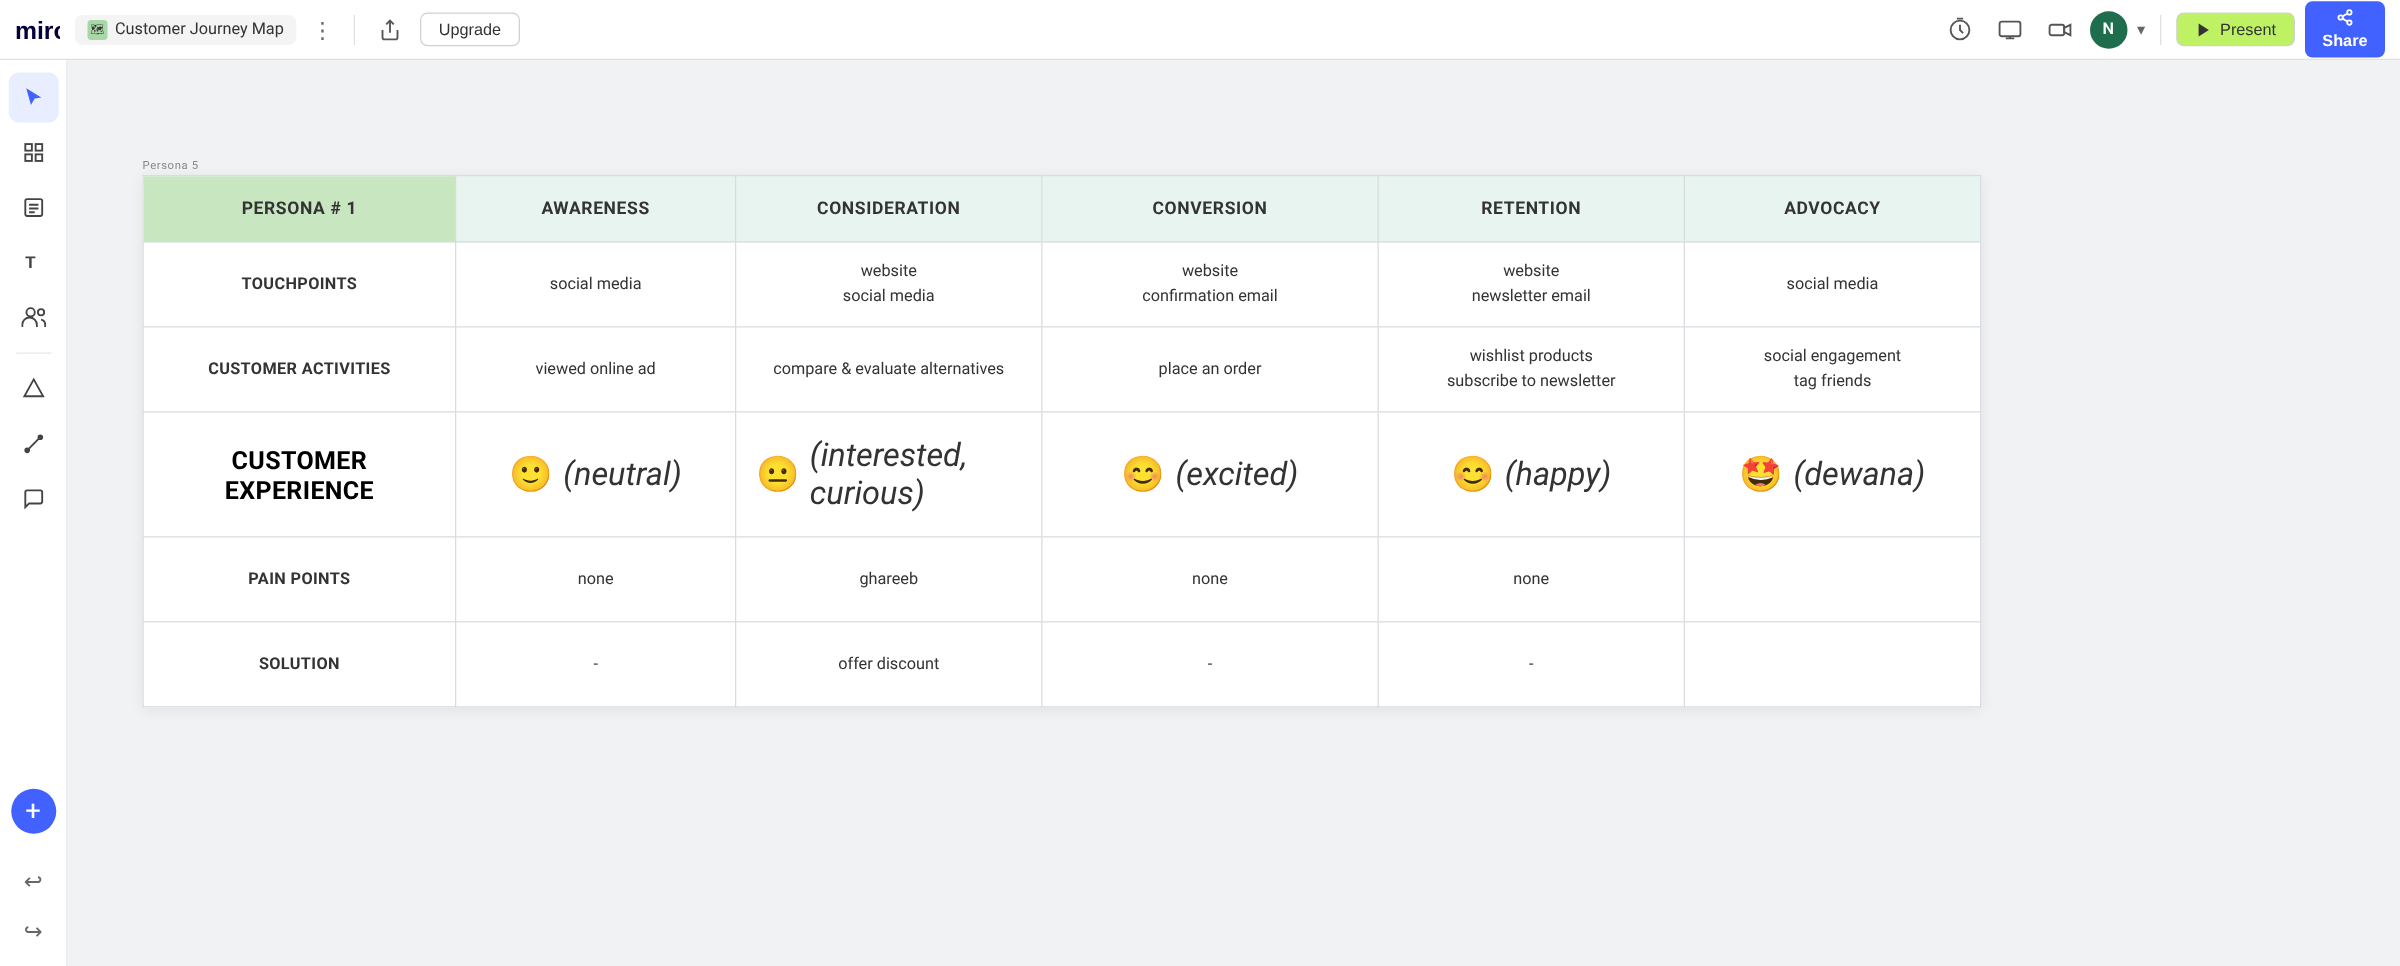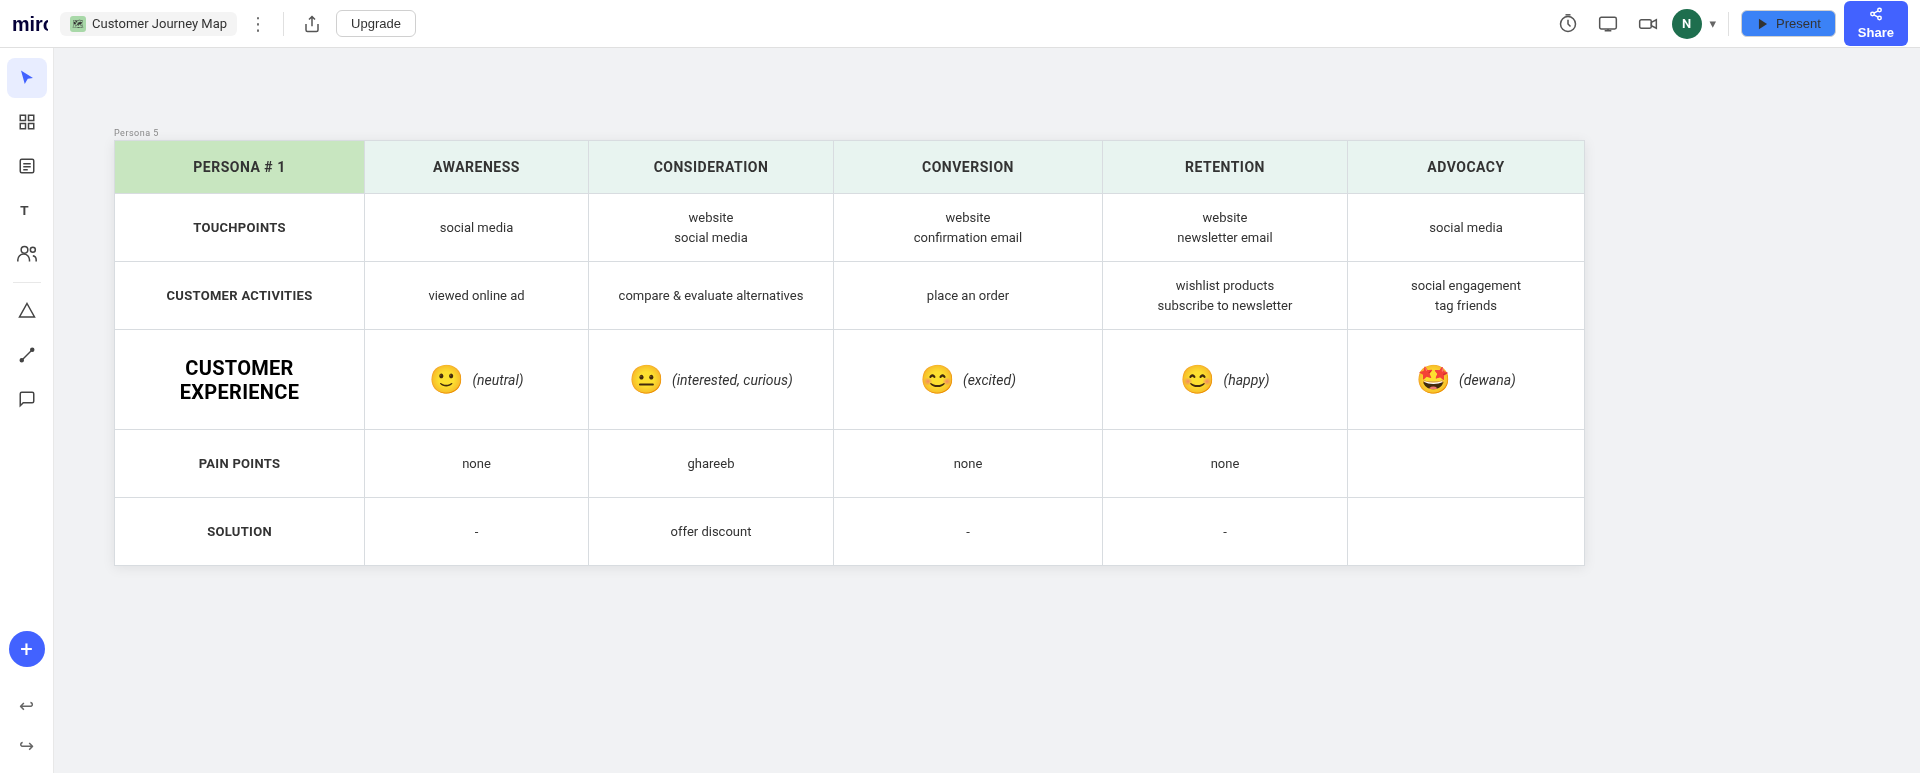--- a/index.html
+++ b/index.html
@@ -89,21 +89,21 @@
       border-radius: 6px;
       padding: 5px 14px;
       font-size: 13px;
       font-weight: 500;
       cursor: pointer;
     }
     .present-btn {
       display: flex;
       align-items: center;
       gap: 6px;
-      background: #3b82f6;
+      background: #bef264;
       color: #333;
       border: 1.5px solid #d0d0d0;
       border-radius: 6px;
       padding: 5px 14px;
       font-size: 13px;
       font-weight: 500;
       cursor: pointer;
     }
     .topbar-right {
       margin-left: auto;
@@ -285,21 +285,21 @@
       font-size: 20px;
       padding: 10px 16px;
     }
     .emoji-cell {
       display: flex;
       align-items: center;
       justify-content: center;
       gap: 8px;
     }
     .emoji { font-size: 28px; }
-    .exp-text { font-size: 14px; color: #333; font-style: italic; }
+    .exp-text { font-size: 26px; color: #333; font-style: italic; }
   </style>
 </head>
 <body>
 
 <div class="topbar">
   <div class="miro-logo">
     <svg viewBox="0 0 40 26" fill="none" xmlns="http://www.w3.org/2000/svg">
       <text x="0" y="21" font-family="Arial Black, sans-serif" font-size="22" font-weight="900" fill="#050038">miro</text>
     </svg>
   </div>

